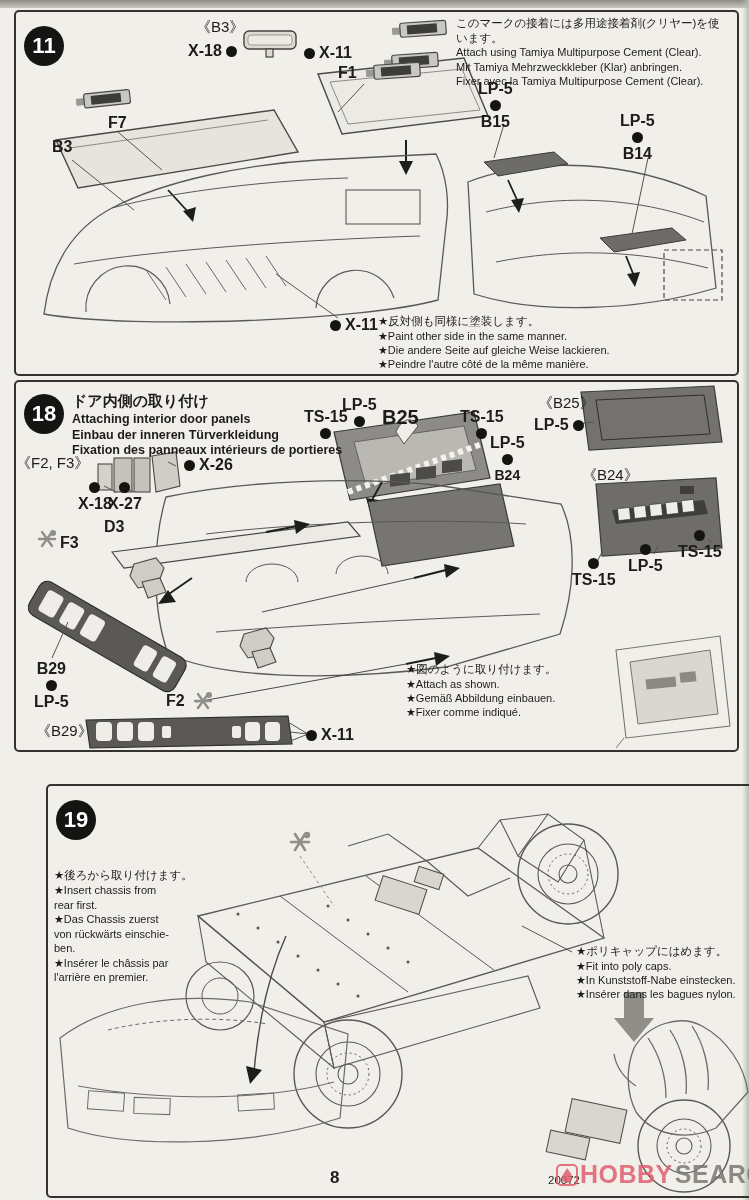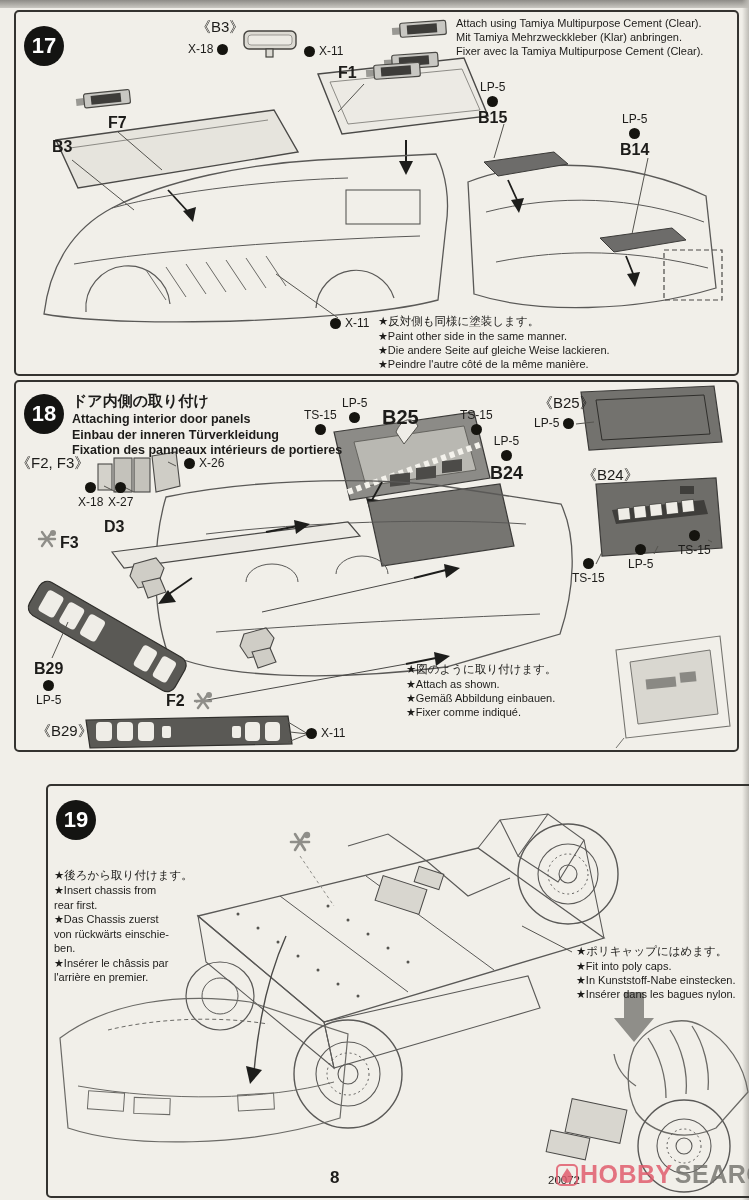--- a/index.html
+++ b/index.html
@@ -19,21 +19,21 @@
   #sec18{top:380px;height:368px;}
   #sec19{top:784px;height:410px;margin-left:32px;}
   .art{position:absolute;left:0;top:0;width:100%;height:100%;}
   .badge{position:absolute;width:40px;height:40px;border-radius:50%;
     background:#141412;color:#fff;font-weight:bold;font-size:22px;
     display:flex;align-items:center;justify-content:center;z-index:5;}
   .titles{position:absolute;z-index:5;font-weight:bold;line-height:1.22;}
   .titles .ja{font-size:15px;margin-bottom:2px;}
   .titles .ln{font-size:12.5px;}
   .part{font-weight:bold;font-size:16px;z-index:6;}
-  .code{font-weight:normal;font-size:12px;z-index:6;white-space:nowrap;}
+  .code{font-weight:bold;font-size:16px;z-index:6;white-space:nowrap;}
   .ilabel{position:absolute;font-weight:normal;font-size:15px;z-index:6;white-space:nowrap;}
   .plain{position:absolute;z-index:6;white-space:nowrap;}
   .dot{width:11px;height:11px;border-radius:50%;background:#15140f;display:inline-block;flex:none;}
   .co{position:absolute;display:flex;align-items:center;gap:4px;z-index:6;}
   .stk{position:absolute;display:flex;flex-direction:column;align-items:center;gap:2px;z-index:6;}
   .note{position:absolute;font-size:11px;line-height:1.28;z-index:6;}
   .note .ja{font-size:11.5px;}
   .tube{position:absolute;z-index:6;}
   .cut{position:absolute;z-index:6;}
   .footer-num{position:absolute;left:330px;top:1168px;font-size:17px;font-weight:bold;}
@@ -92,21 +92,21 @@
     <line x1="610" y1="244" x2="618" y2="264" stroke="#1d1d1b" stroke-width="1.8"></line>
     <polygon points="611,262 624,260 619,275" fill="#1d1d1b"></polygon>
     <rect x="648" y="238" width="58" height="50" fill="none" stroke="#4a4947" stroke-width="1.2" stroke-dasharray="5 3"></rect>
     <line x1="488" y1="112" x2="478" y2="146" stroke="#55544f" stroke-width="1"></line>
     <line x1="632" y1="146" x2="616" y2="222" stroke="#55544f" stroke-width="1"></line>
 
     <line x1="322" y1="306" x2="260" y2="262" stroke="#55544f" stroke-width="1"></line>
   </svg>
 
   <div class="badge" style="left:8px;top:14px">
-    <span>17</span>
+    <span>11</span>
   </div>
 
   <div class="ilabel" style="left:180px;top:6px">《B3》</div>
   <svg class="tube" style="left:222px;top:16px" width="62" height="30">
     <rect x="6" y="3" width="52" height="18" rx="5" fill="#dcdad3" stroke="#44433f" stroke-width="1.4"></rect>
     <rect x="10" y="7" width="44" height="10" rx="3" fill="#eceae4" stroke="#8a8984" stroke-width="0.8"></rect>
     <rect x="28" y="21" width="7" height="8" fill="#dcdad3" stroke="#44433f" stroke-width="1.2"></rect>
   </svg>
   <div class="co" style="left:172px;top:30px">
     <span class="code">X-18</span>
@@ -125,20 +125,21 @@
     </g>
   </svg>
   <svg class="tube" style="left:366px;top:38px" width="62" height="22">
     <g transform="rotate(-4 30 11)">
       <rect x="2" y="8" width="8" height="7" fill="#9a9994"></rect>
       <rect x="10" y="4" width="46" height="14" rx="2" fill="#c8c7c2" stroke="#4a4945" stroke-width="1.2"></rect>
       <rect x="17" y="6.5" width="30" height="9" fill="#3d3c39"></rect>
     </g>
   </svg>
   <div class="note" style="left:440px;top:4px;width:268px">
+    <div class="ja">このマークの接着には多用途接着剤(クリヤー)を使います。</div>
     <div>Attach using Tamiya Multipurpose Cement (Clear).</div>
     <div>Mit Tamiya Mehrzweckkleber (Klar) anbringen.</div>
     <div>Fixer avec la Tamiya Multipurpose Cement (Clear).</div>
   </div>
 
   <svg class="tube" style="left:58px;top:76px" width="62" height="22">
     <g transform="rotate(-6 30 11)">
       <rect x="2" y="8" width="8" height="7" fill="#9a9994"></rect>
       <rect x="10" y="4" width="46" height="14" rx="2" fill="#c8c7c2" stroke="#4a4945" stroke-width="1.2"></rect>
       <rect x="17" y="6.5" width="30" height="9" fill="#3d3c39"></rect>
@@ -320,21 +321,21 @@
     <span class="dot"></span>
   </div>
   <div class="plain part" style="left:366px;top:24px;font-size:20px">B25</div>
   <div class="stk" style="left:444px;top:26px">
     <span class="code">TS-15</span>
     <span class="dot"></span>
   </div>
   <div class="stk" style="left:474px;top:52px">
     <span class="code">LP-5</span>
     <span class="dot"></span>
-    <span class="part" style="font-size:18px">B24</span>
+    <span class="part" style="font-size:14px">B24</span>
   </div>
 
   <div class="ilabel" style="left:522px;top:12px">《B25》</div>
   <div class="co" style="left:518px;top:34px">
     <span class="code">LP-5</span>
     <span class="dot"></span>
   </div>
   <div class="ilabel" style="left:566px;top:84px">《B24》</div>
   <div class="stk" style="left:556px;top:176px">
     <span class="dot"></span>

